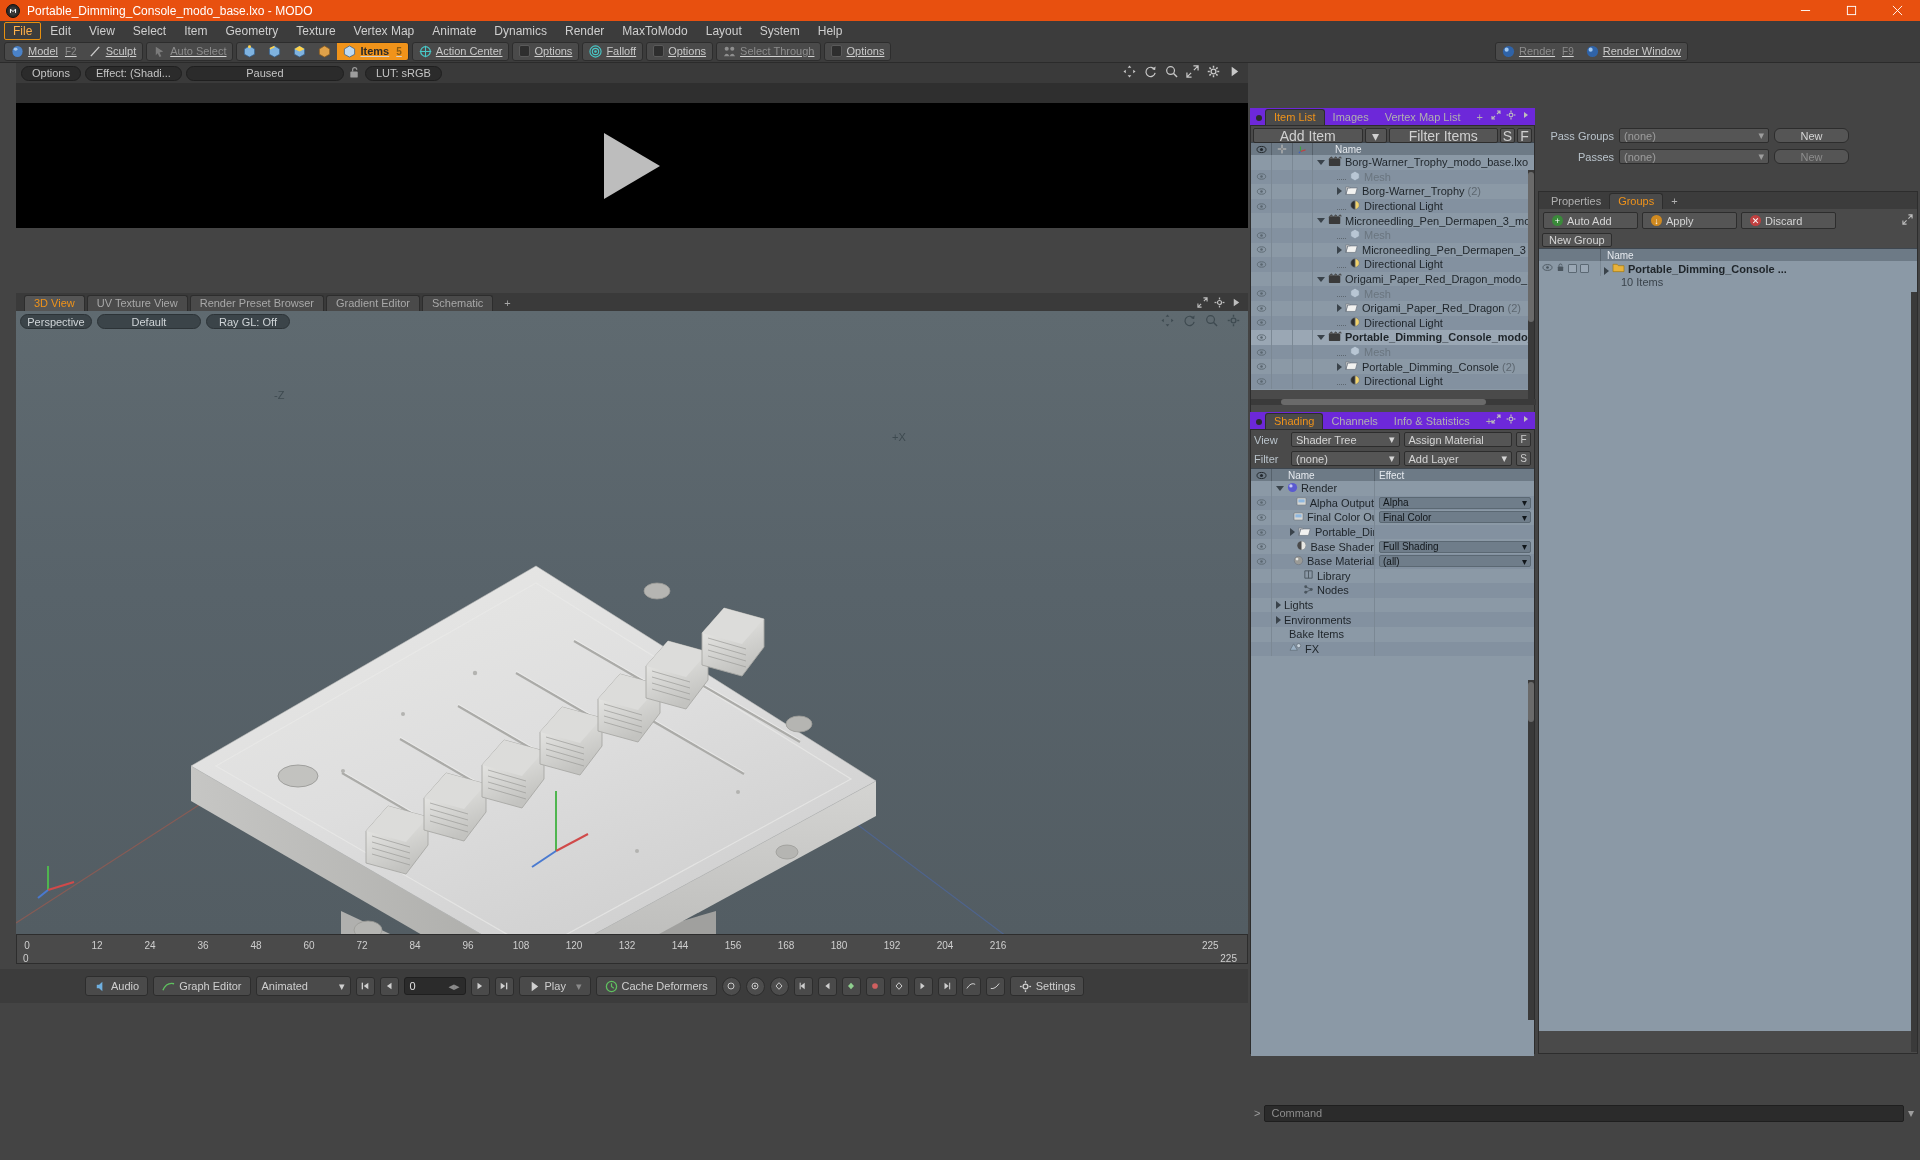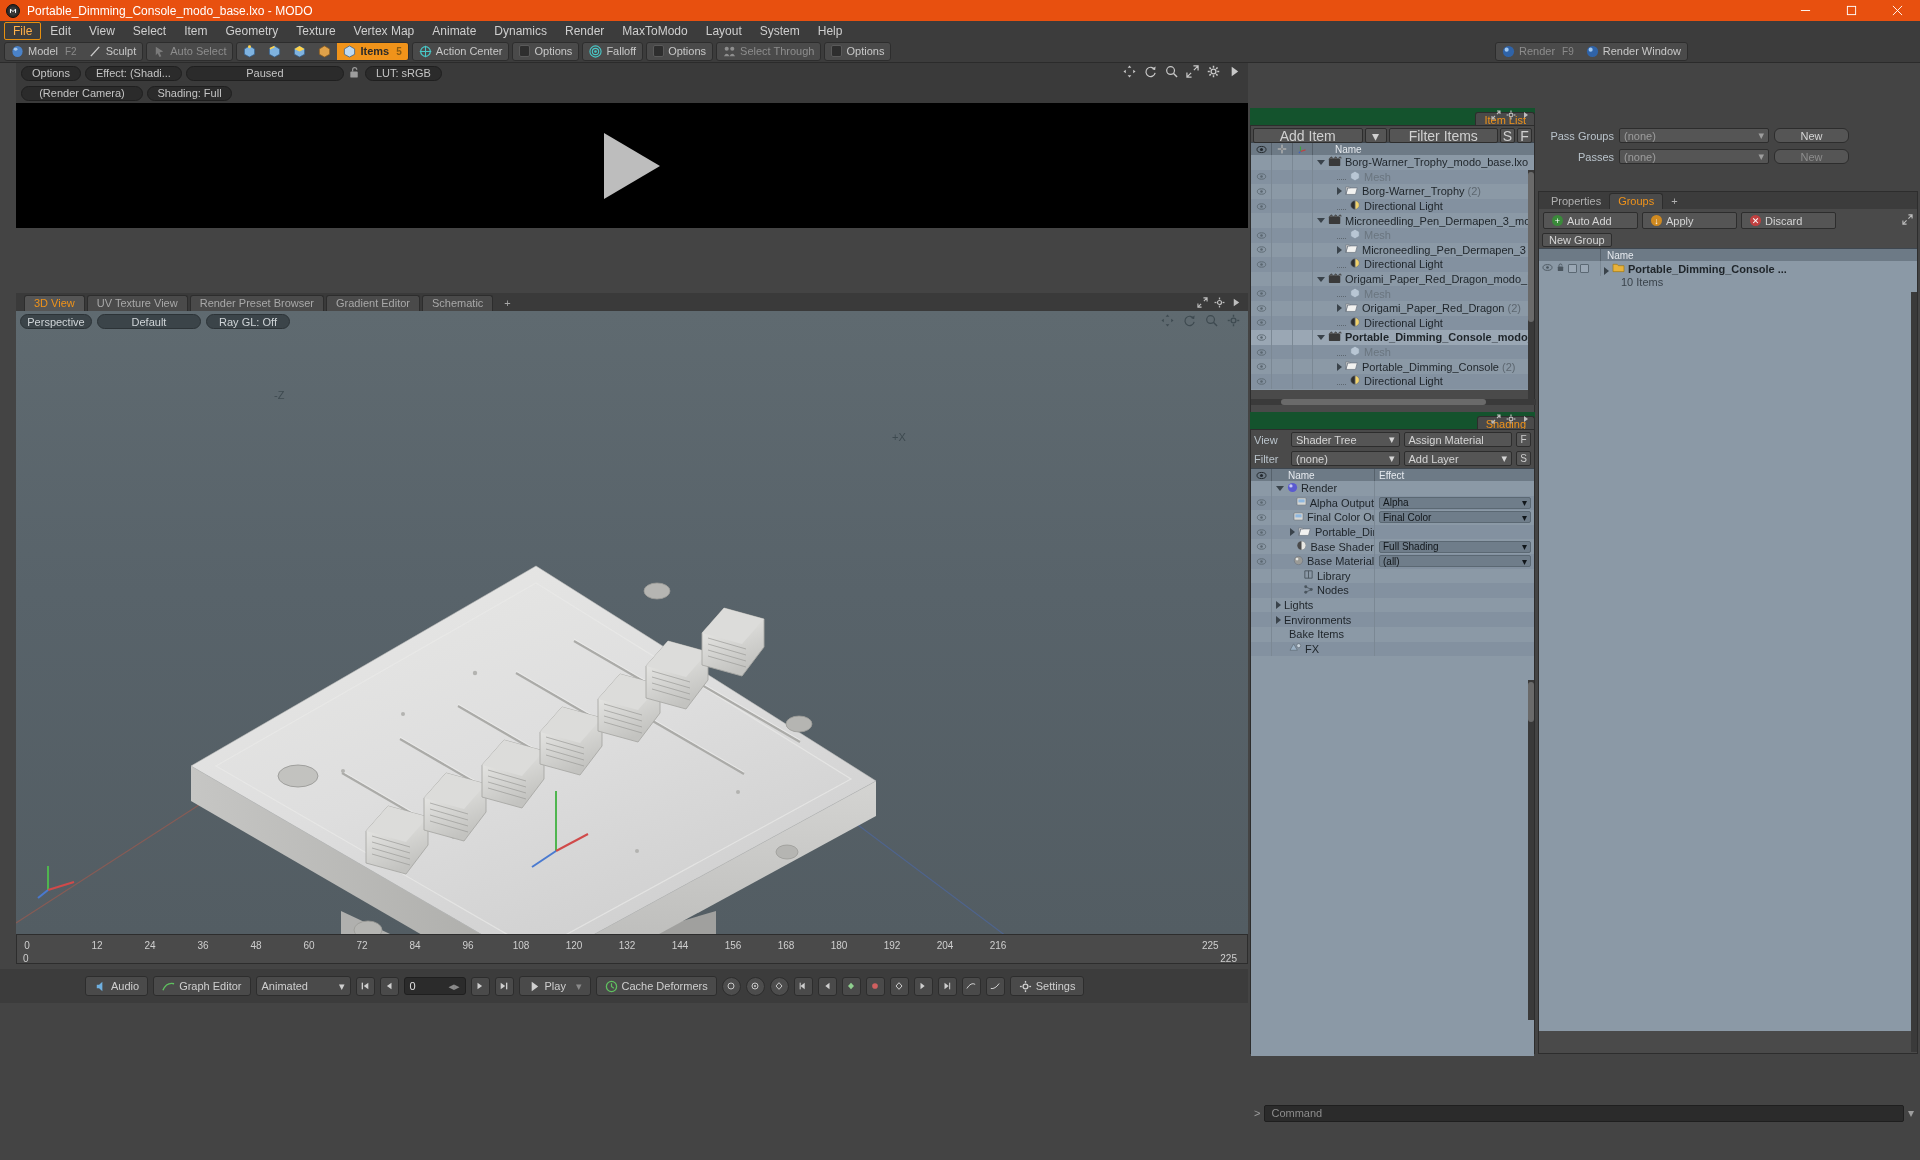--- a/index.html
+++ b/index.html
@@ -27,21 +27,21 @@
   .win-buttons { position:absolute; right:0; top:0; height:21px; display:flex; }
   .win-btn { width:46px;height:21px;display:flex;align-items:center;justify-content:center;color:#fff; }
   .win-btn svg { width:11px; height:11px; }
 
   
   .menubar { height: 19px; background:#3c3c3c; display:flex; align-items:center; padding-left:4px; }
   .menu-item { padding: 2px 9px; font-size:12px; color:#cfcfcf; line-height:14px; }
   .menu-item.active { color:#ffb04a; border:1px solid #e8900f; border-radius:2px; padding:1px 8px; }
 
   
-  .modebar { height: 23px; background:#3c3c3c; display:flex; align-items:center; gap:3px; padding: 0 4px; border-bottom:1px solid #2b2b2b;}
+  .modebar { height: 23px; background:#3c3c3c; display:flex; align-items:center; gap:3px; padding: 0 4px; border-bottom:1px solid #2b2b2b;text-decoration:underline;}
   .grp { display:flex; align-items:center; background:#4a4a4a; border:1px solid #2d2d2d; border-radius:3px; height:19px; overflow:hidden;}
   .tbtn { display:flex; align-items:center; height:19px; padding:0 6px; gap:4px; font-size:11px; color:#c8c8c8; white-space:nowrap;}
   .tbtn.dim { color:#8d8d8d; }
   .tbtn.on { background:#f0931a; color:#2a2a2a; font-weight:bold; }
   .tbtn .fk { color:#8a8a8a; font-size:10px; margin-left:3px;}
   .ic { width:13px;height:13px; display:inline-block; flex:none;}
   .sq { width:11px;height:12px;background:#2e2e2e;border:1px solid #5a5a5a;border-radius:2px;display:inline-block;}
 
   
   .body { position:absolute; top:63px; left:0; width:1920px; height:1097px; }
@@ -97,21 +97,21 @@
   .numfield { background:#2b2b2b;border:1px solid #1f1f1f;border-radius:3px;height:18px;width:62px;display:flex;align-items:center;padding:0 5px;font-size:11px;color:#e0e0e0;}
   .rbtn { width:19px;height:19px;border-radius:50%;background:#4d4d4d;border:1px solid #2d2d2d;display:flex;align-items:center;justify-content:center; }
   .rbtn svg { width:10px;height:10px;}
   .sbtn { width:19px;height:19px;border-radius:3px;background:#4a4a4a;border:1px solid #2d2d2d;display:flex;align-items:center;justify-content:center;}
   .sbtn svg{width:10px;height:10px;}
 
   
   .rightcol { position:absolute; left:1248px; top:0; width:672px; height:1097px; background:#444; }
 
   .panel { background:#4a4a4a; border:1px solid #2d2d2d; }
-  .panel-tabs { height:17px; background:#14532d; display:flex; align-items:flex-end; padding-left:4px; position:relative;flex-direction:column;}
+  .panel-tabs { height:17px; background:#6d28d9; display:flex; align-items:flex-end; padding-left:4px; position:relative;}
   .ptab { padding:1px 8px 2px; font-size:11px; color:#b0b0b0; border-radius:3px 3px 0 0; }
   .ptab.sel { color:#f0931a; background:#4a4a4a; border:1px solid #2d2d2d; border-bottom:none;}
   .ptab.plus { color:#b0b0b0; }
   .ptabs-right { position:absolute; right:4px; bottom:2px; display:flex; gap:5px; align-items:center;}
   .ptabs-right svg { width:10px;height:10px; }
   .dot-left { width:6px;height:6px;border-radius:50%;background:#2b2b2b;margin:0 3px 4px 2px; }
 
   
   .itemlist { position:absolute; left:2px; top:62px; width:285px; height:295px; }
   .il-toolbar { height:16px; display:flex; gap:2px; padding:2px 2px 0; }
@@ -406,24 +406,20 @@
                     <line x1="2.6" y1="2.6" x2="4.2" y2="4.2"></line>
                     <line x1="9.8" y1="9.8" x2="11.4" y2="11.4"></line>
                     <line x1="11.4" y1="2.6" x2="9.8" y2="4.2"></line>
                     <line x1="4.2" y1="9.8" x2="2.6" y2="11.4"></line>
                   </g>
                 </svg></span>
             <span><svg viewBox="0 0 14 14">
                   <path d="M4 2 L11 7 L4 12 Z" fill="#c8c8c8"></path>
                 </svg></span>
           </div>
-        </div>
-        <div class="preview-bar2">
-          <div class="pill" style="width:122px">(Render Camera)</div>
-          <div class="pill" style="width:85px">Shading: Full</div>
         </div>
         <div class="preview-canvas">
           <div class="play-tri"></div>
         </div>
       </div>
 
       <div class="vp-tabs">
         <div class="vtab sel">3D View</div>
         <div class="vtab">UV Texture View</div>
         <div class="vtab">Render Preset Browser</div>

